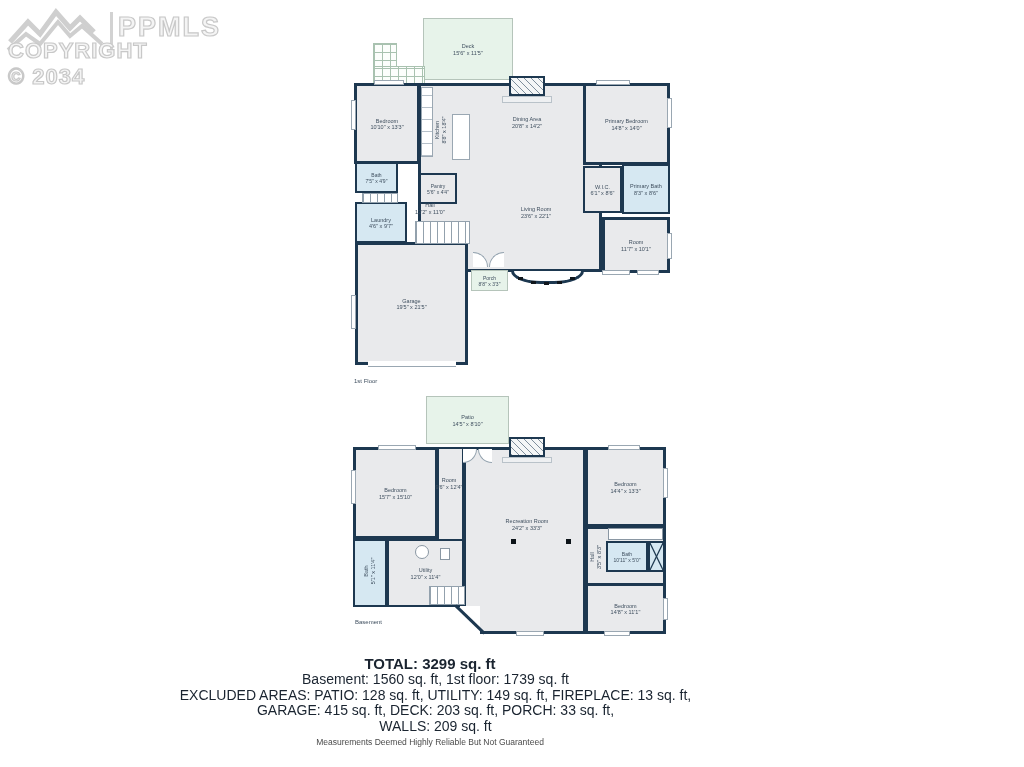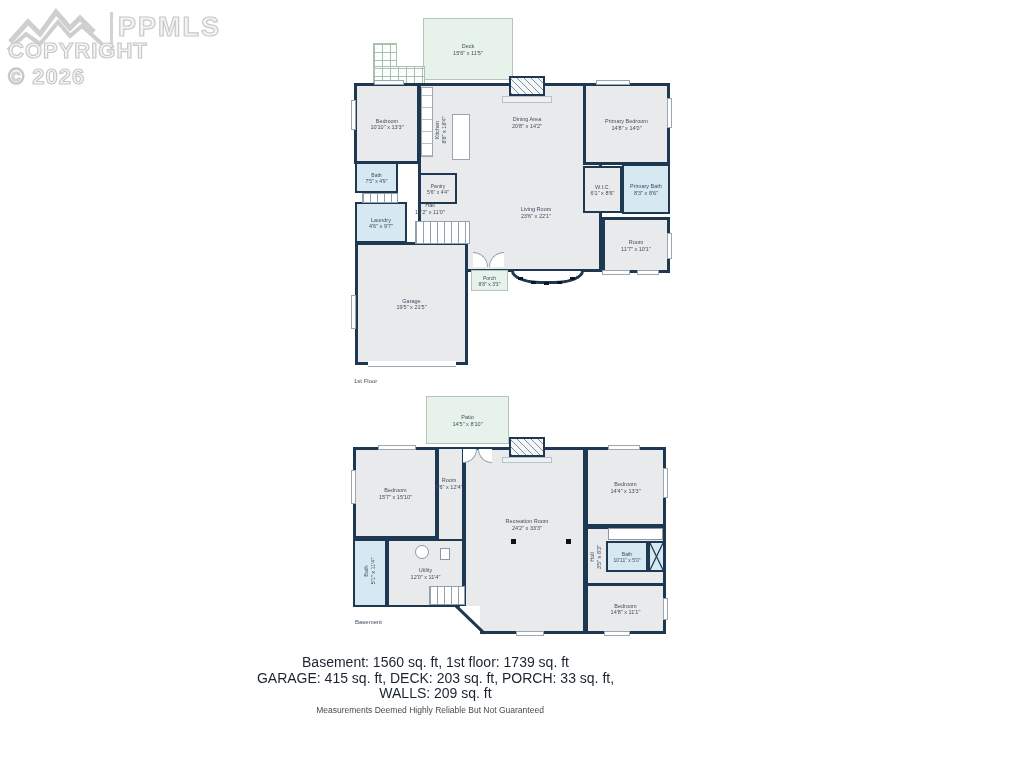--- a/index.html
+++ b/index.html
@@ -65,21 +65,21 @@
 
 <div class="page">
 
   <div class="wm">
     <svg class="wm-row" width="102" height="48" viewBox="0 0 102 48">
       <polyline points="4,38 22,18 34,30 50,8 64,24 74,14 88,28" stroke="#cfcfcf" stroke-width="5" fill="none"></polyline>
       <polyline points="2,46 20,30 34,40 52,18 64,32 76,22 96,40" stroke="#cfcfcf" stroke-width="4" fill="none"></polyline>
     </svg>
     <div class="wm-bar"></div>
     <div class="wm-brand outline-txt">PPMLS</div>
-    <div class="wm-copy outline-txt">COPYRIGHT © 2026</div>
+    <div class="wm-copy outline-txt">COPYRIGHT © 2034</div>
   </div>
 
   <div class="room grn" style="left:423px;top:18px;width:90px;height:62px">
     <div class="rlabel"><span class="nm">Deck</span><span>15'6" x 11'5"</span></div>
   </div>
   <div class="gridg" style="left:373px;top:43px;width:24px;height:43px"></div>
   <div class="gridg" style="left:373px;top:66px;width:52px;height:20px"></div>
 
   <div class="room p3" style="left:418px;top:83px;width:184px;height:189px"></div>
   <div class="cab" style="left:421px;top:87px;width:12px;height:70px"></div>
@@ -218,21 +218,23 @@
   <div class="win" style="left:663px;top:468px;width:5px;height:30px"></div>
   <div class="win" style="left:663px;top:598px;width:5px;height:22px"></div>
   <div class="win" style="left:378px;top:445px;width:38px;height:5px"></div>
   <div class="win" style="left:608px;top:445px;width:32px;height:5px"></div>
   <div class="win" style="left:516px;top:631px;width:28px;height:5px"></div>
   <div class="win" style="left:604px;top:631px;width:26px;height:5px"></div>
 
   <div class="floorname" style="left:355px;top:619px">Basement</div>
 
   <div class="summary">
+    <div class="total">TOTAL: 3299 sq. ft</div>
     <div class="ln">Basement: 1560 sq. ft, 1st floor: 1739 sq. ft</div>
+    <div class="ln">EXCLUDED AREAS: PATIO: 128 sq. ft, UTILITY: 149 sq. ft, FIREPLACE: 13 sq. ft,</div>
     <div class="ln">GARAGE: 415 sq. ft, DECK: 203 sq. ft, PORCH: 33 sq. ft,</div>
     <div class="ln">WALLS: 209 sq. ft</div>
     <div class="disc">Measurements Deemed Highly Reliable But Not Guaranteed</div>
   </div>
 
   <div class="compass">
     <div class="compass-in">
       <div class="compass-n">N</div>
       <svg width="24" height="36" viewBox="0 0 24 36">
         <polygon points="12,0 22,34 12,26 2,34" fill="#14191f"></polygon>

